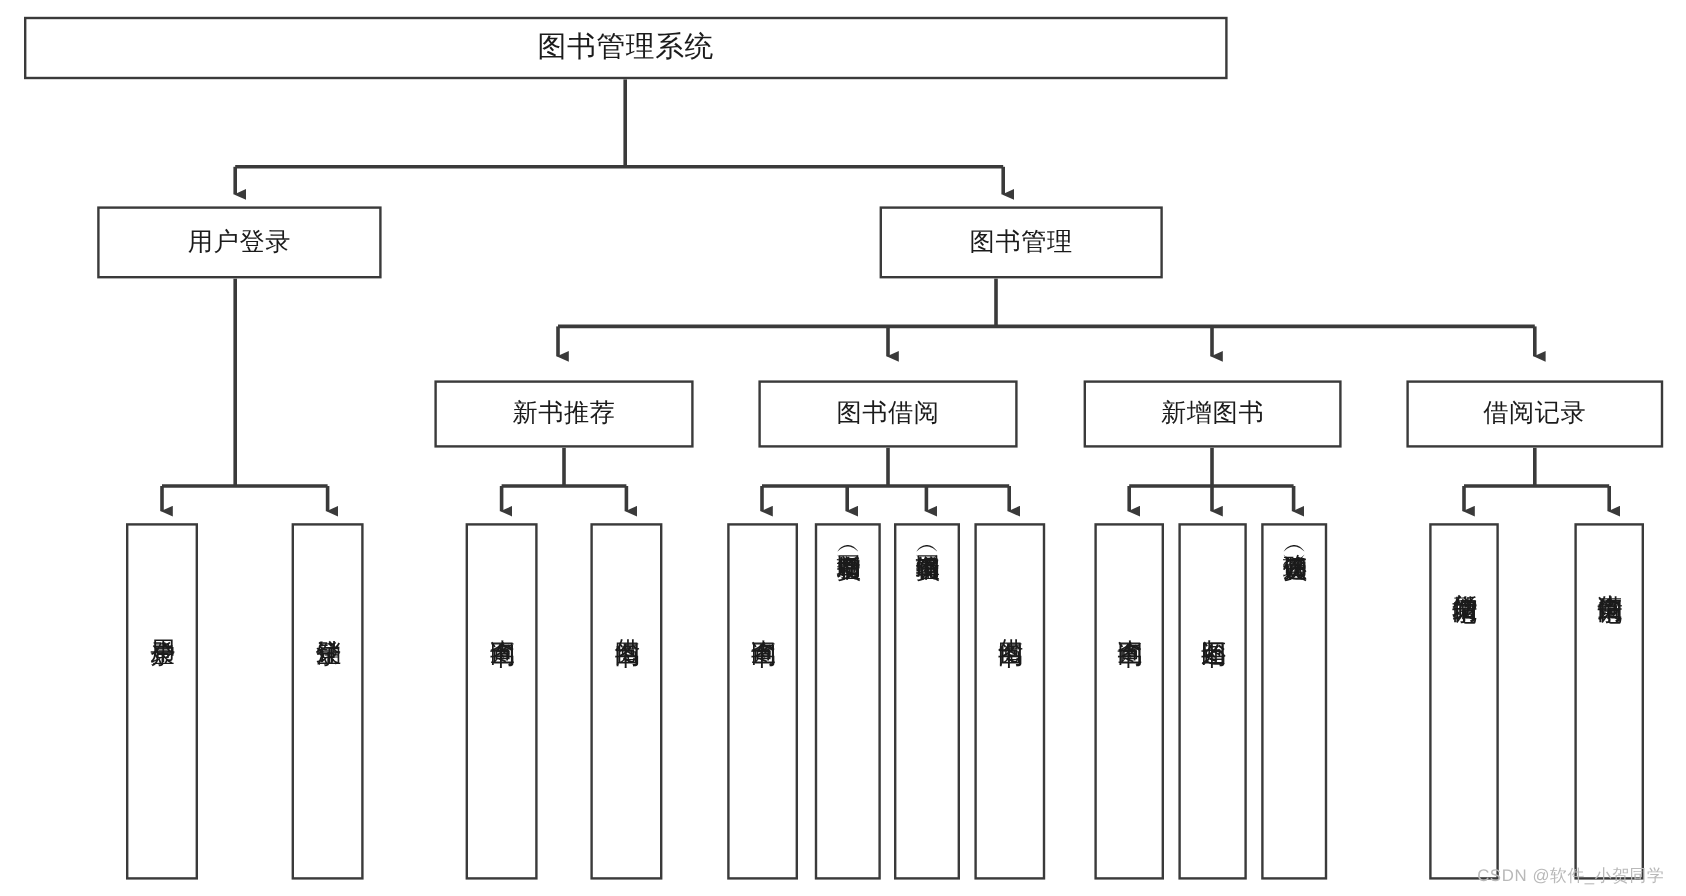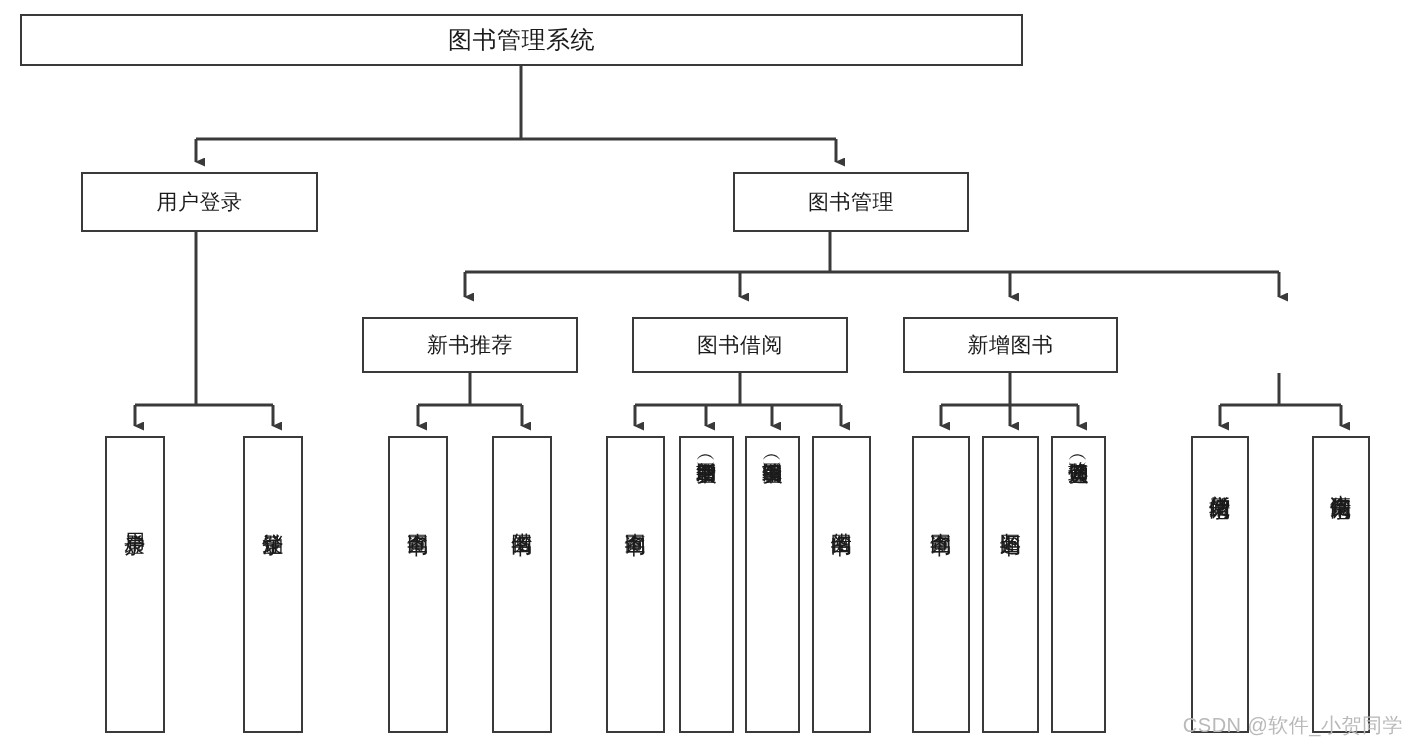--- a/index.html
+++ b/index.html
@@ -62,23 +62,23 @@
     line-height: 1.12;
     letter-spacing: 1px;
     white-space: nowrap;
   }
   .node.vert.compact .label {
     font-size: 20px;
     letter-spacing: 0.5px;
   }
   #watermark {
     position: absolute;
-    right: 2px;
+    right: 18px;
     bottom: 8px;
-    font-size: 20px;
+    font-size: 14px;
     color: #b9b9b9;
     letter-spacing: 0.5px;
     z-index: 5;
     white-space: nowrap;
   }
 </style>
 </head>
 <body>
 
 <div id="canvas">
@@ -150,20 +150,23 @@
   </div>
 
   <div class="node horiz" style="left:362px; top:317px; width:216px; height:56px;">
     <span class="label">新书推荐</span>
   </div>
 
   <div class="node horiz" style="left:903px; top:317px; width:215px; height:56px;">
     <span class="label">新增图书</span>
   </div>
 
+  <div class="node horiz" style="left:1172px; top:317px; width:214px; height:56px;">
+    <span class="label">借阅记录</span>
+  </div>
 
   <div class="node vert" style="left:105px; top:436px; width:60px; height:297px; padding-top:78px;">
     <span class="label">用户登录</span>
   </div>
 
   <div class="node vert" style="left:243px; top:436px; width:60px; height:297px; padding-top:78px;">
     <span class="label">注销登录</span>
   </div>
 
   <div class="node vert" style="left:388px; top:436px; width:60px; height:297px; padding-top:78px;">

